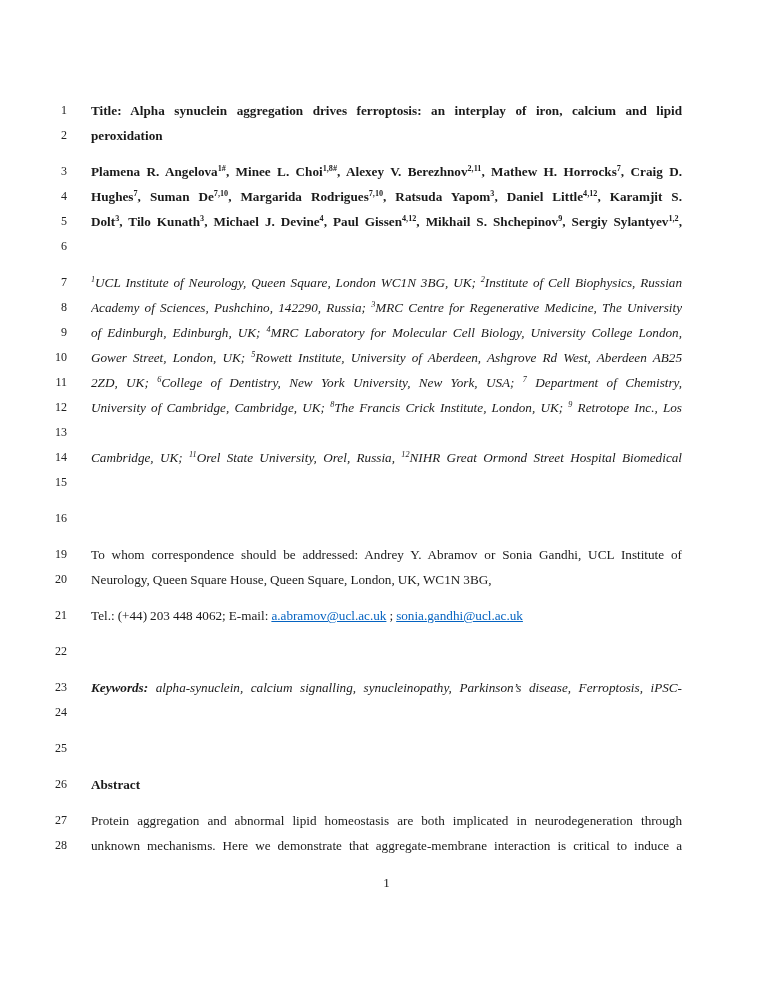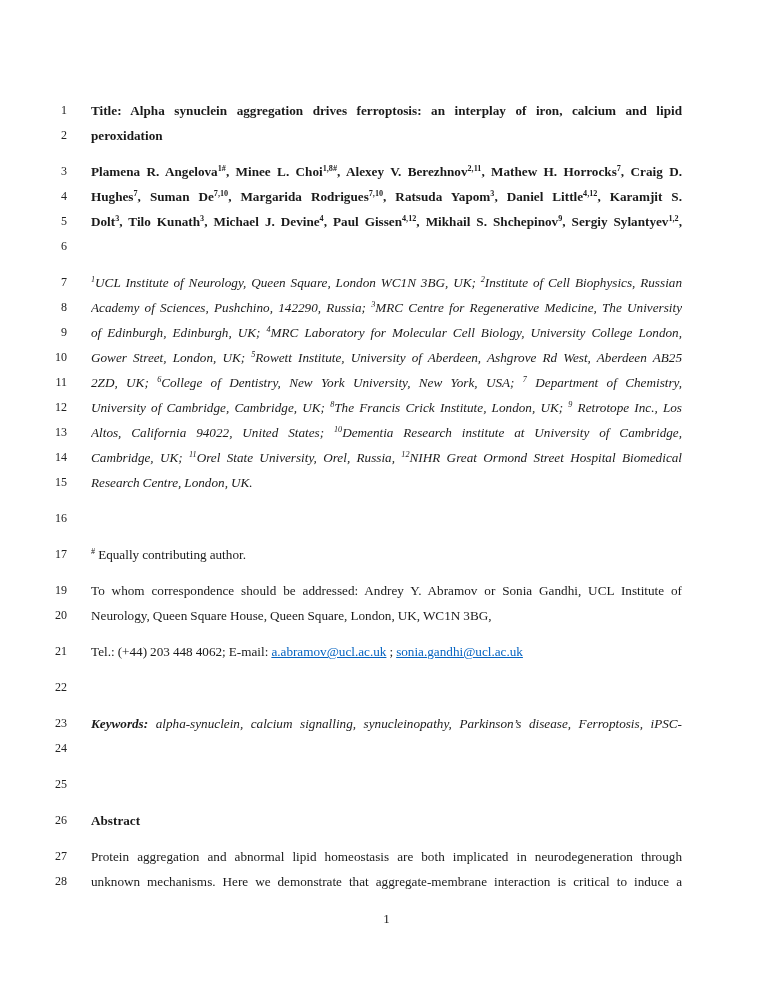--- a/index.html
+++ b/index.html
@@ -91,37 +91,31 @@
       <div class="line j">
         <span class="num">11</span>
         <div class="text italic"><span>2ZD, UK; </span><span><sup>6</sup></span><span>College of Dentistry, New York University, New York, USA; </span><span><sup>7</sup></span><span> Department of Chemistry,</span></div>
       </div>
       <div class="line j">
         <span class="num">12</span>
         <div class="text italic"><span>University of Cambridge, Cambridge, UK; </span><span><sup>8</sup></span><span>The Francis Crick Institute, London, UK; </span><span><sup>9</sup></span><span> Retrotope Inc., Los</span></div>
       </div>
       <div class="line j">
         <span class="num">13</span>
-        <div class="text italic"><span>Altos, California 94022, United States; </span><span><sup>10</sup></span><span>Dementia Research institute at University of Cambridge,</span></div>
       </div>
       <div class="line j">
         <span class="num">14</span>
         <div class="text italic"><span>Cambridge, UK; </span><span><sup>11</sup></span><span>Orel State University, Orel, Russia, </span><span><sup>12</sup></span><span>NIHR Great Ormond Street Hospital Biomedical</span></div>
       </div>
       <div class="line">
         <span class="num">15</span>
-        <div class="text italic"><span>Research Centre, London, UK.</span></div>
       </div>
       <div class="line pstart">
         <span class="num">16</span>
         <div class="text normal"></div>
-      </div>
-      <div class="line pstart">
-        <span class="num">17</span>
-        <div class="text normal"><span><sup>#</sup></span><span> Equally contributing author.</span></div>
       </div>
       <div class="line pstart j">
         <span class="num">19</span>
         <div class="text normal"><span>To whom correspondence should be addressed: Andrey Y. Abramov or Sonia Gandhi, UCL Institute of</span></div>
       </div>
       <div class="line">
         <span class="num">20</span>
         <div class="text normal"><span>Neurology, Queen Square House, Queen Square, London, UK, WC1N 3BG,</span></div>
       </div>
       <div class="line pstart">

